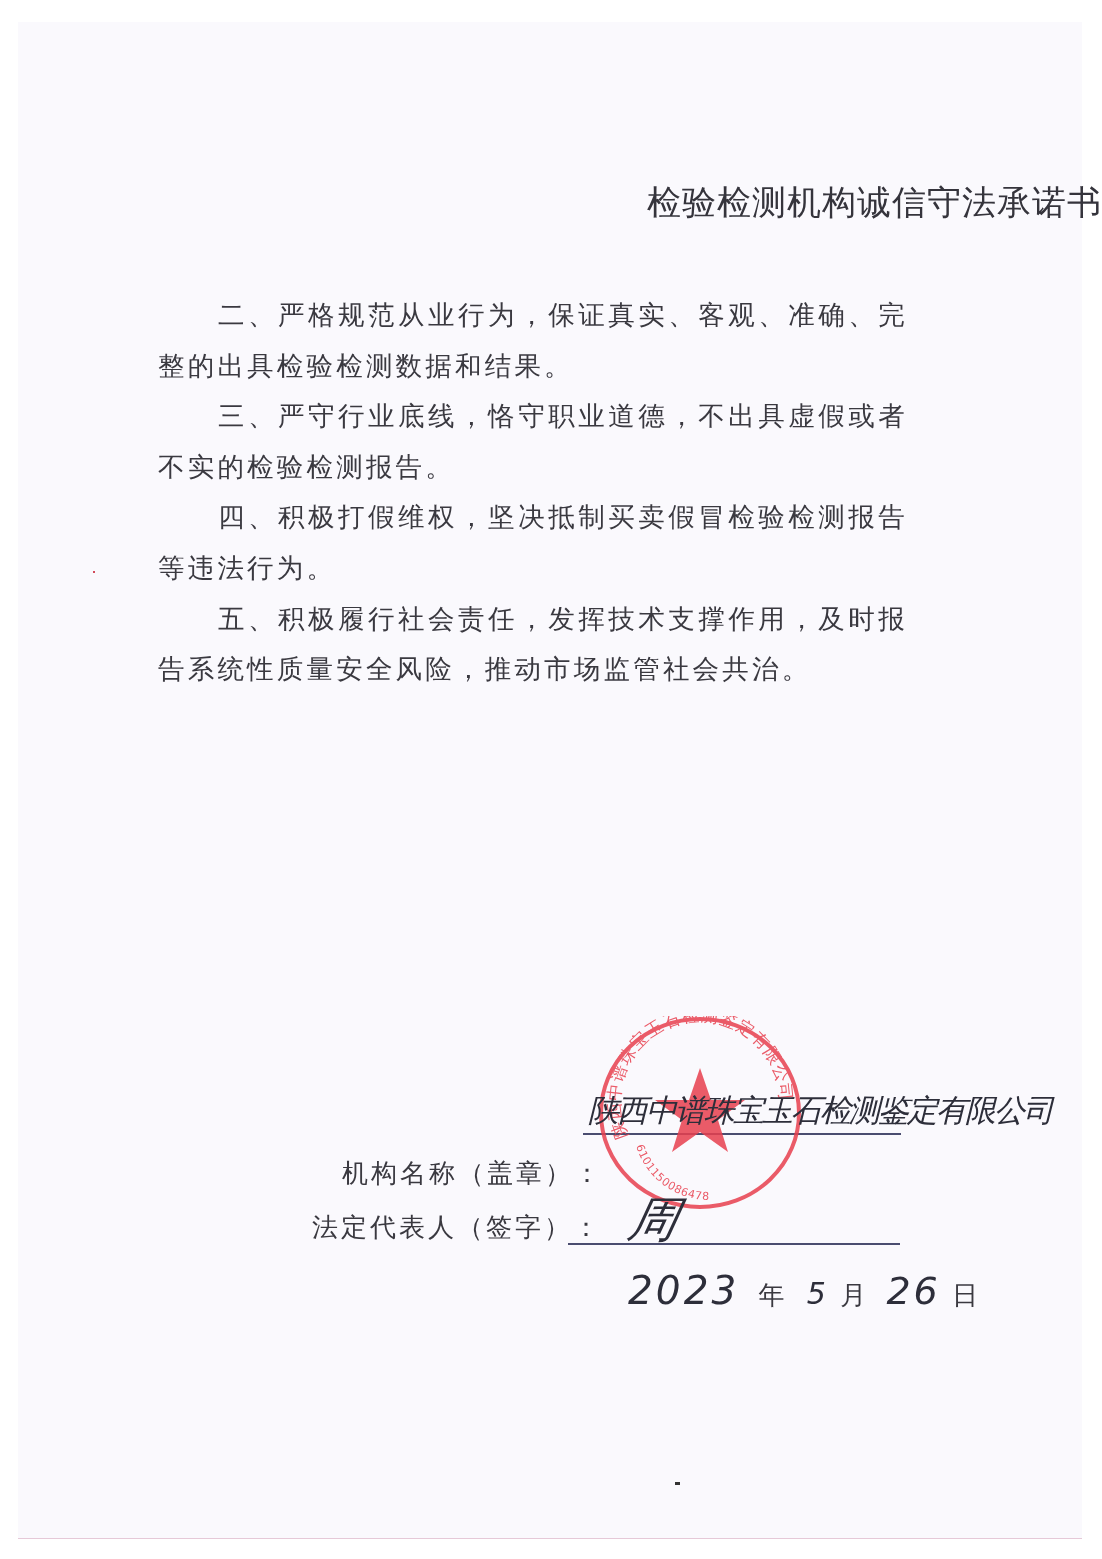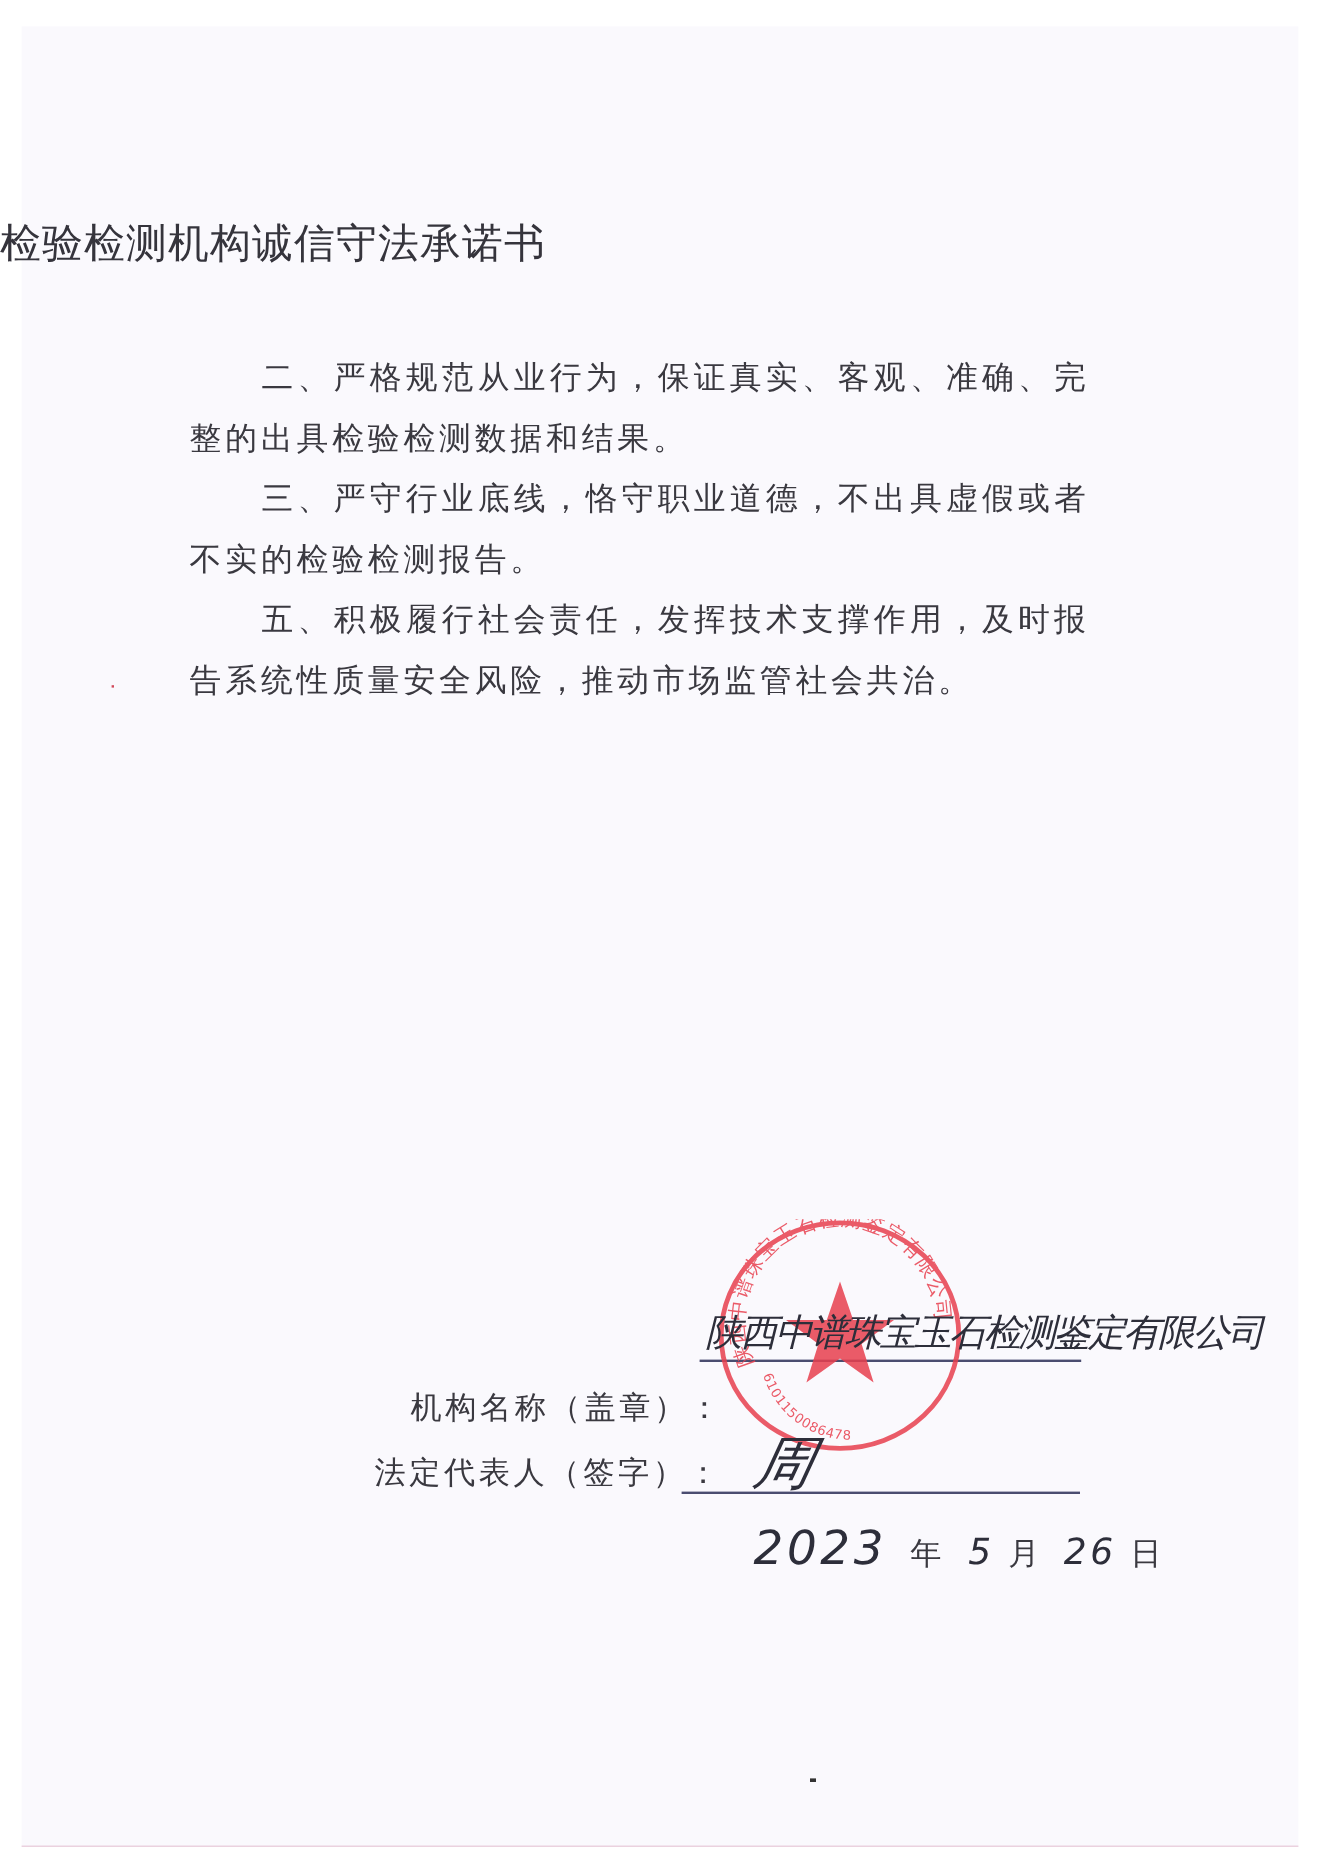--- a/index.html
+++ b/index.html
@@ -21,21 +21,21 @@
     width: 1064px;
     height: 1516px;
     background: #faf9fd;
     border-bottom: 1px solid #e6c9d8;
   }
   .title {
     position: absolute;
     left: 0;
     top: 180px;
     width: 1102px;
-    text-align: left;
+    text-align: right;
     font-family: Liberation Sans, sans-serif;
     font-size: 34px;
     color: #35343c;
     letter-spacing: 1px;
   }
   .body-text {
     position: absolute;
     left: 158px;
     top: 290px;
     width: 750px;
@@ -100,20 +100,21 @@
 </head>
 <body>
 
 <div class="page"></div>
 
 <div class="title">检验检测机构诚信守法承诺书</div>
 
 <div class="body-text">
   <p class="para">二、严格规范从业行为，保证真实、客观、准确、完整的出具检验检测数据和结果。</p>
   <p class="para">三、严守行业底线，恪守职业道德，不出具虚假或者不实的检验检测报告。</p>
+  <p class="para">四、积极打假维权，坚决抵制买卖假冒检验检测报告等违法行为。</p>
   <p class="para">五、积极履行社会责任，发挥技术支撑作用，及时报告系统性质量安全风险，推动市场监管社会共治。</p>
 </div>
 
 <div class="sign-row" style="left:342px; top:1156px;">
   <span class="sign-label">机构名称（盖章）：</span>
 </div>
 <div class="underline" style="left:583px; top:1133px; width:318px;"></div>
 
 <div class="sign-row" style="left:312px; top:1210px;">
   <span class="sign-label">法定代表人（签字）：</span>
@@ -139,18 +140,18 @@
 
 <div class="handwriting" style="left:588px; top:1090px; font-size:31px; letter-spacing:-2px;">陕西中谱珠宝玉石检测鉴定有限公司</div>
 
 <div class="handwriting" style="left:630px; top:1188px; font-size:48px; transform:skewX(-12deg);">周</div>
 
 <div class="sign-row" style="left:628px; top:1268px; font-size:26px;">
   <span class="handwriting" style="position:static; font-size:39px;">2023</span>
   <span style="margin-left:8px;">年</span>
   <span class="handwriting" style="position:static; font-size:30px; margin-left:8px;">5</span>
   <span>月</span>
-  <span class="handwriting" style="position:static; font-size:30px; margin-left:6px;">26</span>
+  <span class="handwriting" style="position:static; font-size:38px; margin-left:6px;">26</span>
   <span>日</span>
 </div>
 
 <div class="dot"></div>
 <div class="speck"></div>
 
 </body></html>

